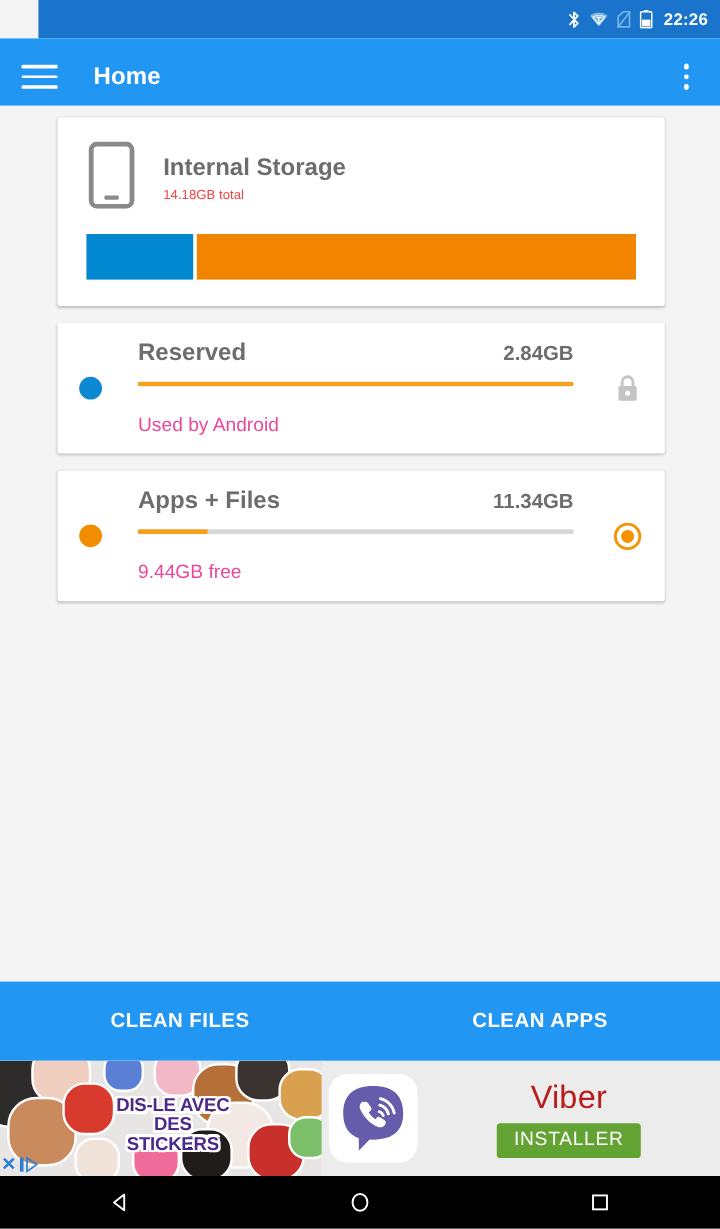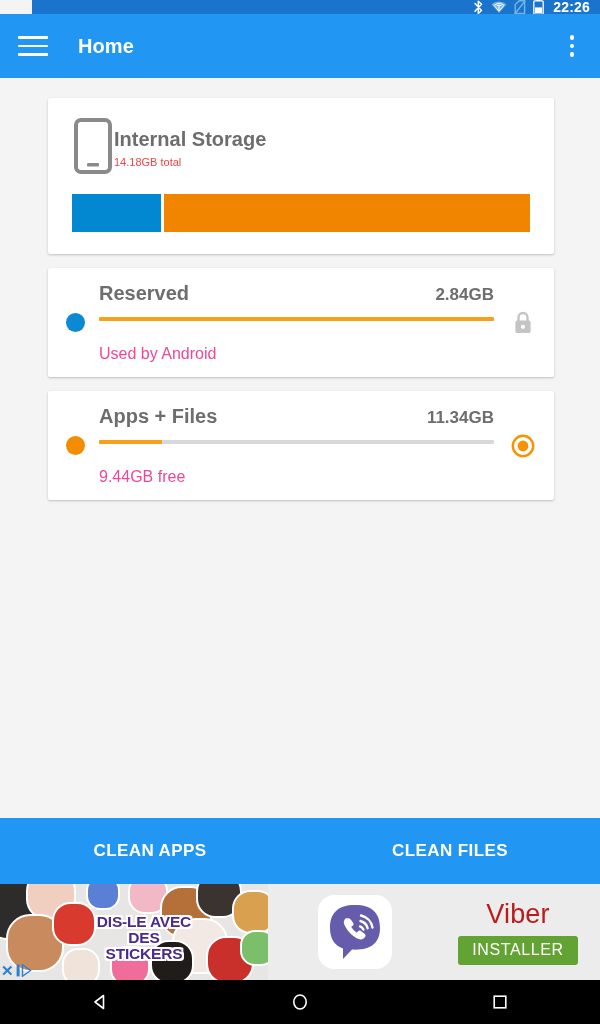--- a/index.html
+++ b/index.html
@@ -11,21 +11,21 @@
   }
 
   body {
     font-family: "Liberation Sans", sans-serif;
     background: #f4f4f4;
     position: relative;
   }
 
   
   .status-bar {
-    height: 14px;
+    height: 32px;
     background: #1b74cc;
     display: flex;
     align-items: center;
     justify-content: flex-end;
     padding-right: 10px;
     gap: 7px;
     margin-left: 32px;
   }
   .status-icon { display: flex; align-items: center; }
   .status-clock {
@@ -94,20 +94,21 @@
     margin: 0 46px 14px 48px;
     border-radius: 2px;
     box-shadow: 0 1px 2.5px rgba(0,0,0,0.22);
   }
 
   
   .card-internal { padding: 20px 24px 22px 24px; }
   .internal-head {
     display: flex;
     align-items: center;
+    gap: 22px;
   }
   .phone-icon { flex: 0 0 auto; }
   .internal-texts { display: flex; flex-direction: column; gap: 5px; }
   .internal-title {
     font-size: 20px;
     font-weight: bold;
     color: #6d6d6d;
   }
   .internal-sub {
     font-size: 11px;
@@ -120,21 +121,21 @@
     gap: 3px;
   }
   .seg-reserved { background: #0288d1; }
   .seg-apps { background: #f28500; }
 
   
   .card-detail {
     display: flex;
     align-items: center;
     padding: 14px 16px 14px 18px;
-    gap: 14px;
+    gap: 30px;
   }
   .bullet {
     width: 19px; height: 19px;
     border-radius: 50%;
     flex: 0 0 auto;
   }
   .bullet-blue { background: #0d88d3; }
   .bullet-orange { background: #f28d00; }
 
   .detail-body { flex: 1 1 auto; min-width: 0; }
@@ -203,21 +204,20 @@
   .ad-banner {
     position: absolute;
     left: 0; right: 0;
     bottom: 44px;
     height: 96px;
     background: #ececec;
     display: flex;
     align-items: center;
     overflow: hidden;
     cursor: pointer;
-    gap: 44px;
   }
   .ad-art {
     position: relative;
     width: 268px;
     height: 96px;
     flex: 0 0 auto;
     background: #e8e6e4;
     overflow: hidden;
   }
   .sticker {
@@ -411,22 +411,22 @@
       <svg width="26" height="26" viewBox="0 0 26 26">
         <circle cx="13" cy="13" r="10.2" fill="none" stroke="#f59300" stroke-width="2.4"></circle>
         <circle cx="13" cy="13" r="5.4" fill="#f59300"></circle>
       </svg>
     </span>
   </div>
 
 </div>
 
 <div class="action-bar">
+  <div class="action-btn">CLEAN FILES</div>
   <div class="action-btn">CLEAN APPS</div>
-  <div class="action-btn">CLEAN FILES</div>
 </div>
 
 <div class="ad-banner">
   <div class="ad-art">
     <span class="sticker" style="left:-18px;top:-6px;width:62px;height:62px;background:#2e2b2b;"></span>
     <span class="sticker" style="left:26px;top:-14px;width:50px;height:50px;background:#f0cfc0;"></span>
     <span class="sticker" style="left:6px;top:30px;width:58px;height:58px;background:#c98a5e;"></span>
     <span class="sticker" style="left:52px;top:18px;width:44px;height:44px;background:#d93a2e;"></span>
     <span class="sticker" style="left:86px;top:-8px;width:34px;height:34px;background:#5b7fd4;"></span>
     <span class="sticker" style="left:128px;top:-10px;width:40px;height:40px;background:#f2b8c6;"></span>

